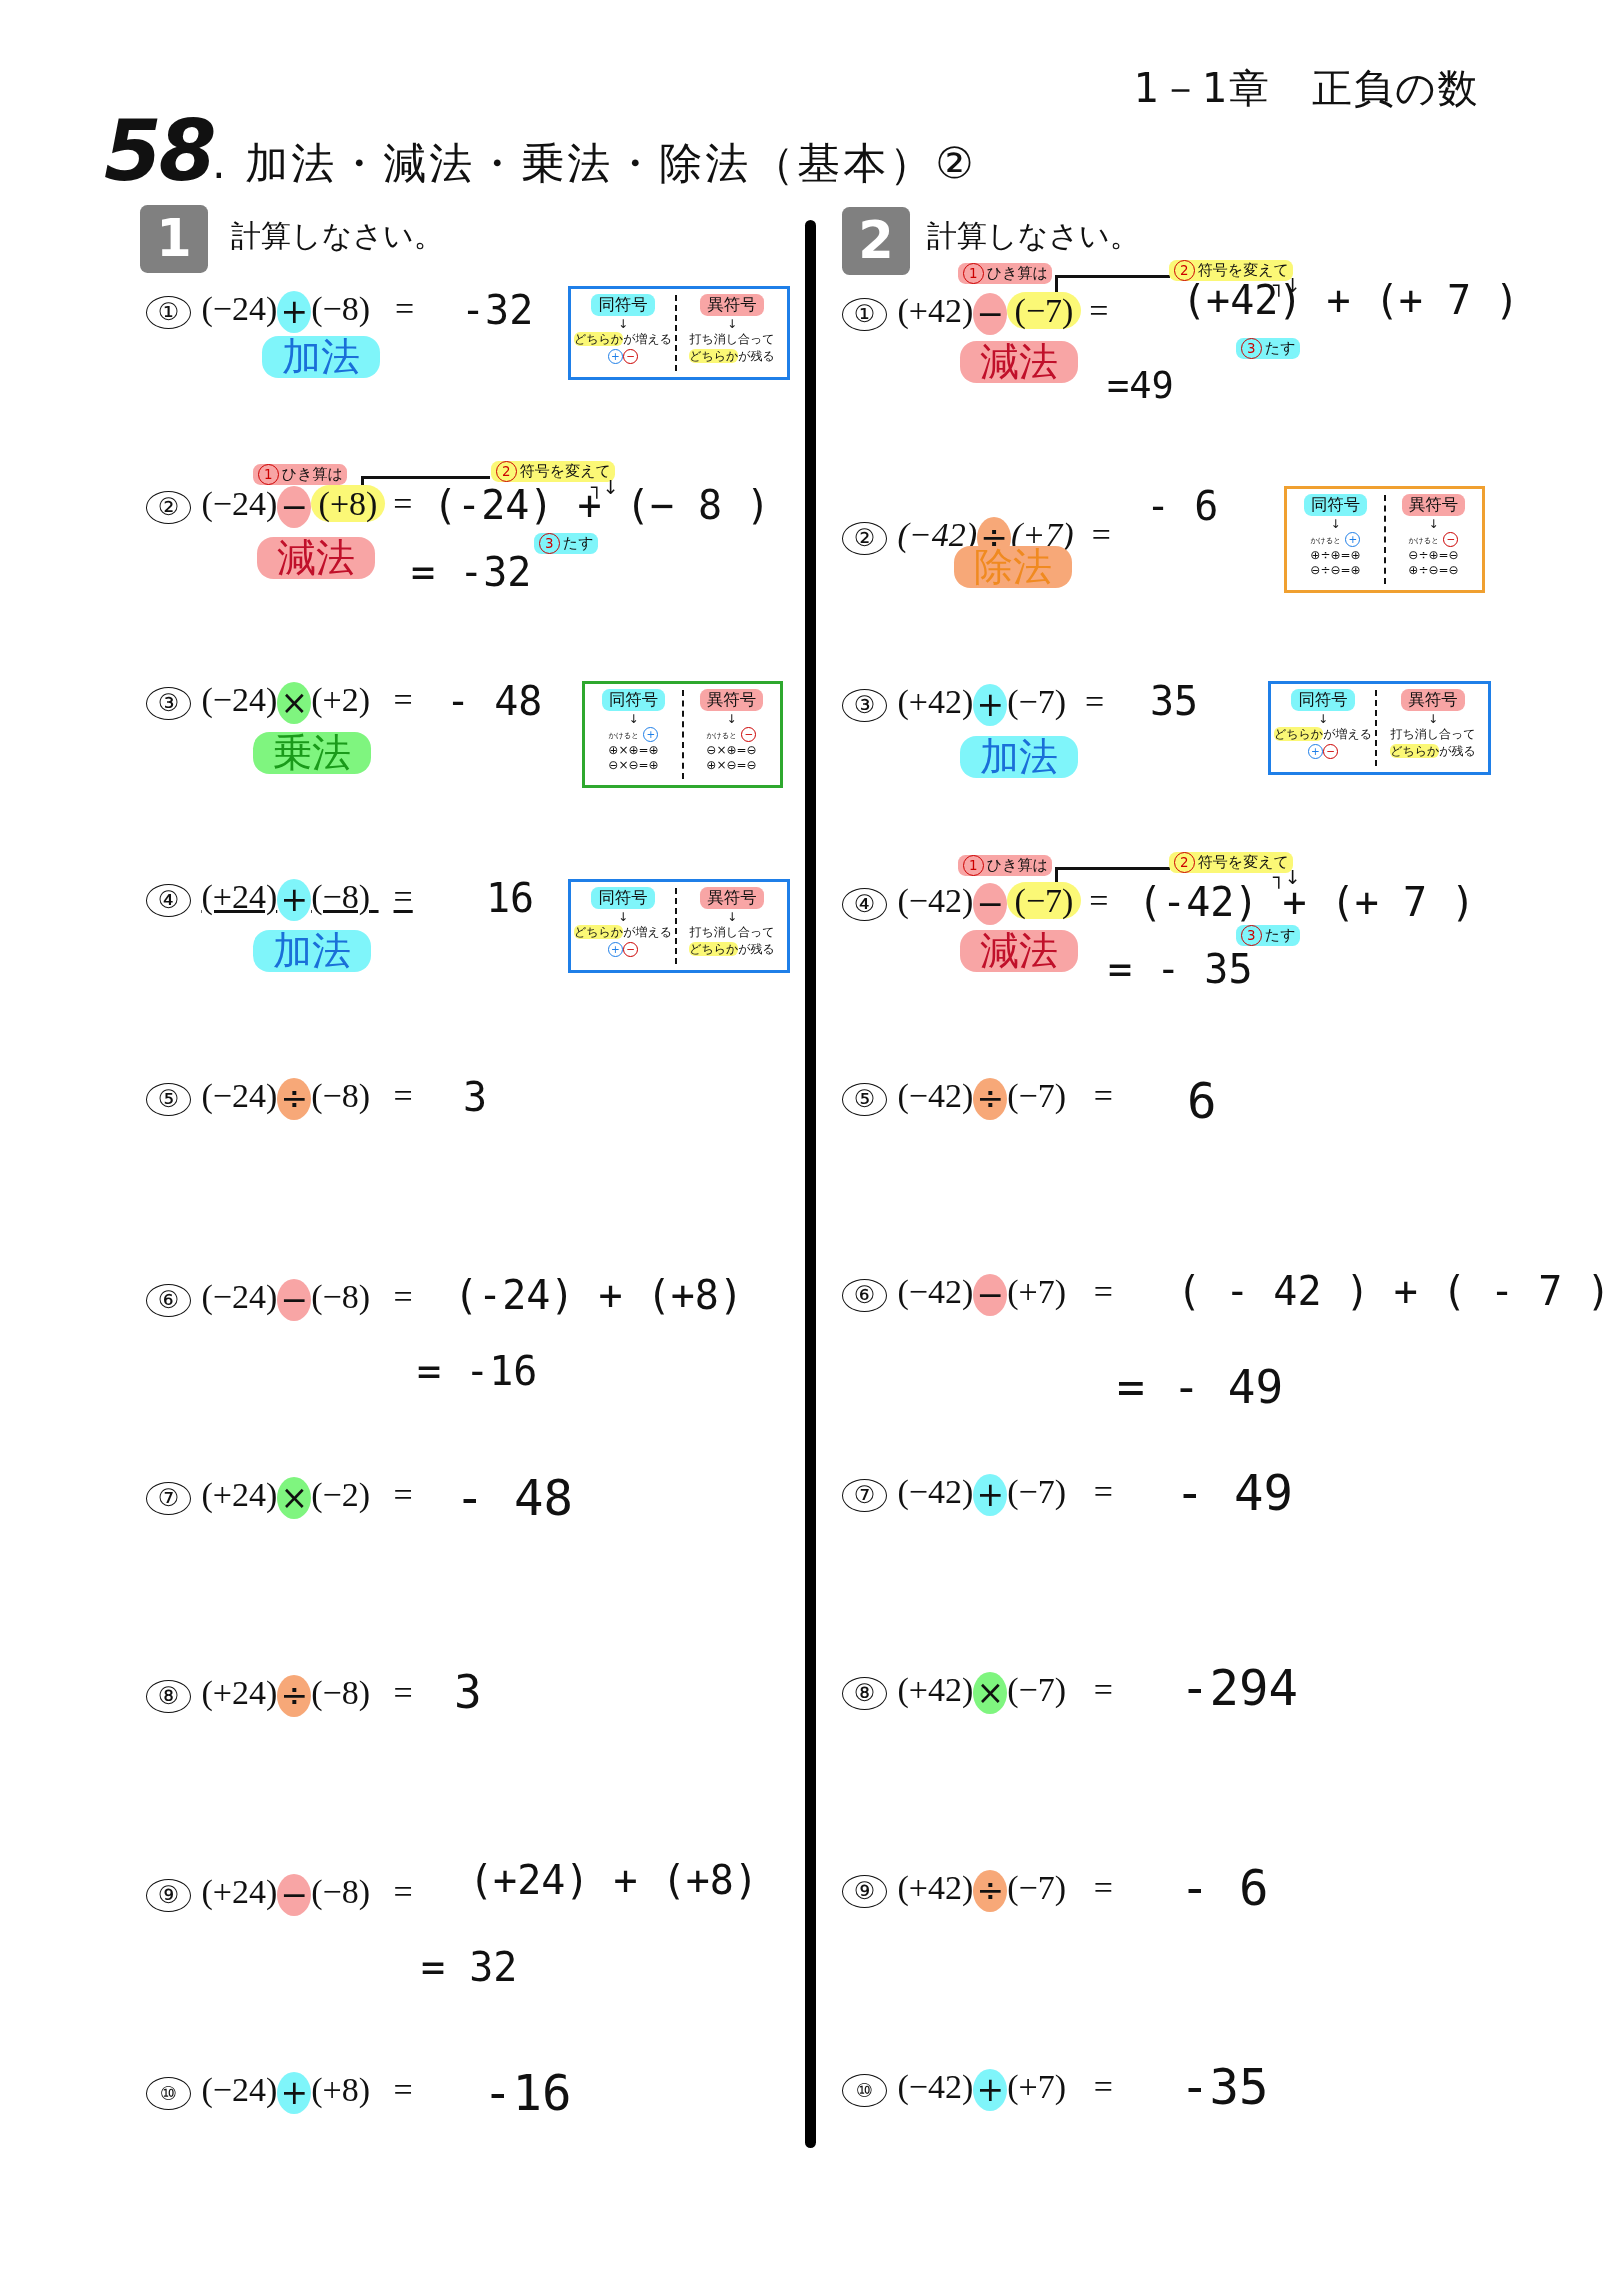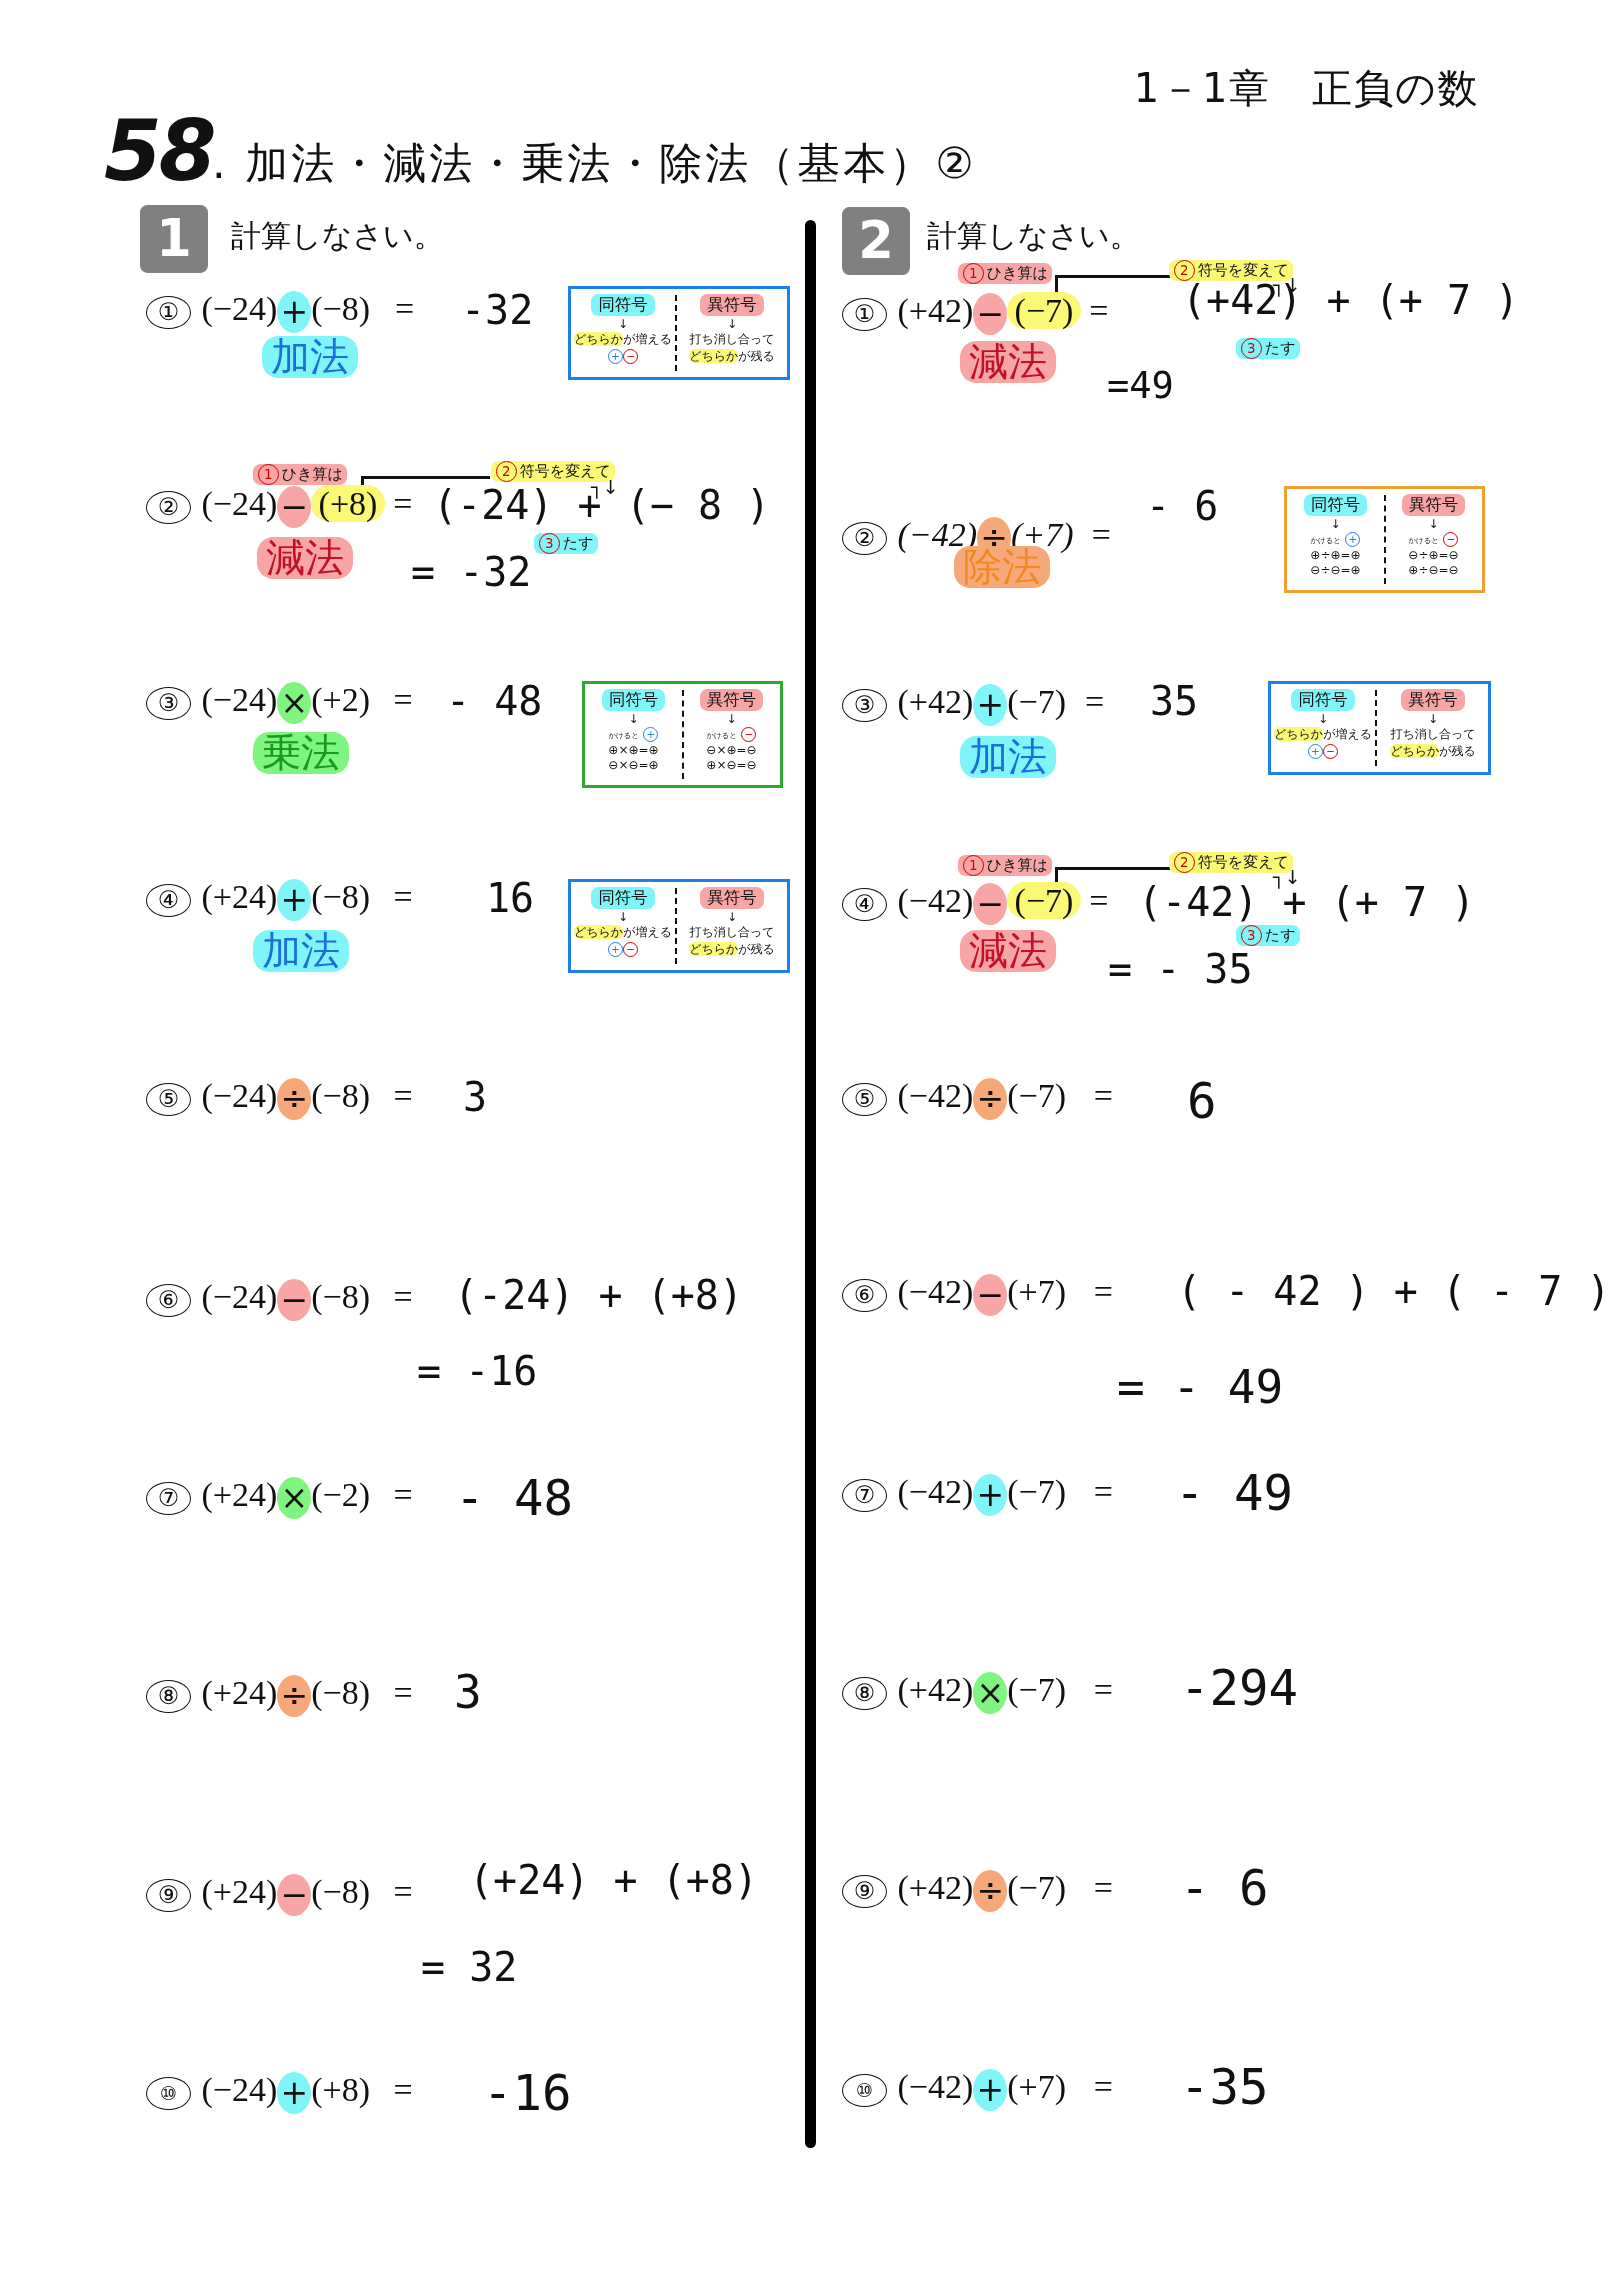--- a/index.html
+++ b/index.html
@@ -15,21 +15,21 @@
   .sec-instr { font-size:30px; }
   .divider { left:805px; top:220px; width:11px; height:1928px; background:#000; border-radius:6px; }
 
   .prob { position:absolute; font-family:"Liberation Serif", serif; font-size:34px; white-space:nowrap; }
   .prob .num { display:inline-block; width:43px; height:31px; border:1.5px solid #111; border-radius:50%;
                text-align:center; line-height:31px; font-size:24px; margin-right:10.4px;
                font-family:"DejaVu Sans", sans-serif; vertical-align:middle; }
   .prob .op { display:inline-block; width:34px; height:42px; border-radius:50%; text-align:center;
               line-height:42px; font-family:"DejaVu Sans", sans-serif; font-size:33px; vertical-align:middle; }
   .hand { position:absolute; font-family:"DejaVu Sans Mono", monospace; font-size:40px; white-space:nowrap; }
-  .method { position:absolute; font-size:39px; padding:0 9px; border-radius:16.4px; line-height:42px; }
+  .method { position:absolute; font-size:39px; padding:0 20px; border-radius:16.4px; line-height:42px; }
   .hl-yellow { background:#fbf876; border-radius:22px; padding:0 7.4px; }
 
   .note { position:absolute; font-size:15px; white-space:nowrap; border-radius:7.4px; padding:0 4.5px; }
   .circ { display:inline-block; width:19.3px; height:19.3px; border:1.5px solid #c00; border-radius:50%;
           text-align:center; line-height:19.3px; font-size:13.4px; color:#c00; margin-right:3px; }
 
   .rulebox { position:absolute; border:3px solid; background:#fff; font-size:13.4px; }
   .rulebox .col { position:absolute; top:0; bottom:0; text-align:center; }
   .rulebox .dash { position:absolute; top:6px; bottom:6px; border-left:2.2px dashed #111; }
   .rulebox .hdr { display:inline-block; font-size:16.4px; padding:0 7.4px; border-radius:7.4px; margin-top:4.5px; }
@@ -107,21 +107,21 @@
   <div class="col" style="left:98px;width:97px;">
     <span class="hdr" style="background:#f8a5a5">異符号</span><br>
     <span class="sm">↓</span><br>
     <span class="sm" style="font-size:7.4px">かけると</span>
     <span class="pm" style="border-color:#c00;color:#c00">−</span><br>
     <span class="sm">⊖×⊕=⊖</span><br>
     <span class="sm">⊕×⊖=⊖</span>
   </div>
 </div>
 
-<div class="prob" style="left:146px;top:878px;">
+<div class="prob" style="left:146px;top:878px;text-decoration:underline;">
   <span class="num">④</span><span>(+24)</span><span class="op" style="background:#7ff5fa">+</span><span>(−8)</span>
   <span style="margin-left:15px">=</span>
 </div>
 <div class="hand" style="left:486px;top:875px;">16</div>
 <div class="method" style="left:253px;top:930px;color:#1a6fd8;background:#7ff5fa;">加法</div>
 
 <div class="rulebox" style="left:568px;top:879px;width:216px;height:88px;border-color:#1f7fe8;">
   <div class="col" style="left:0;width:104px;">
     <span class="hdr" style="background:#7ff5fa">同符号</span><br>
     <span class="sm">↓</span><br>

